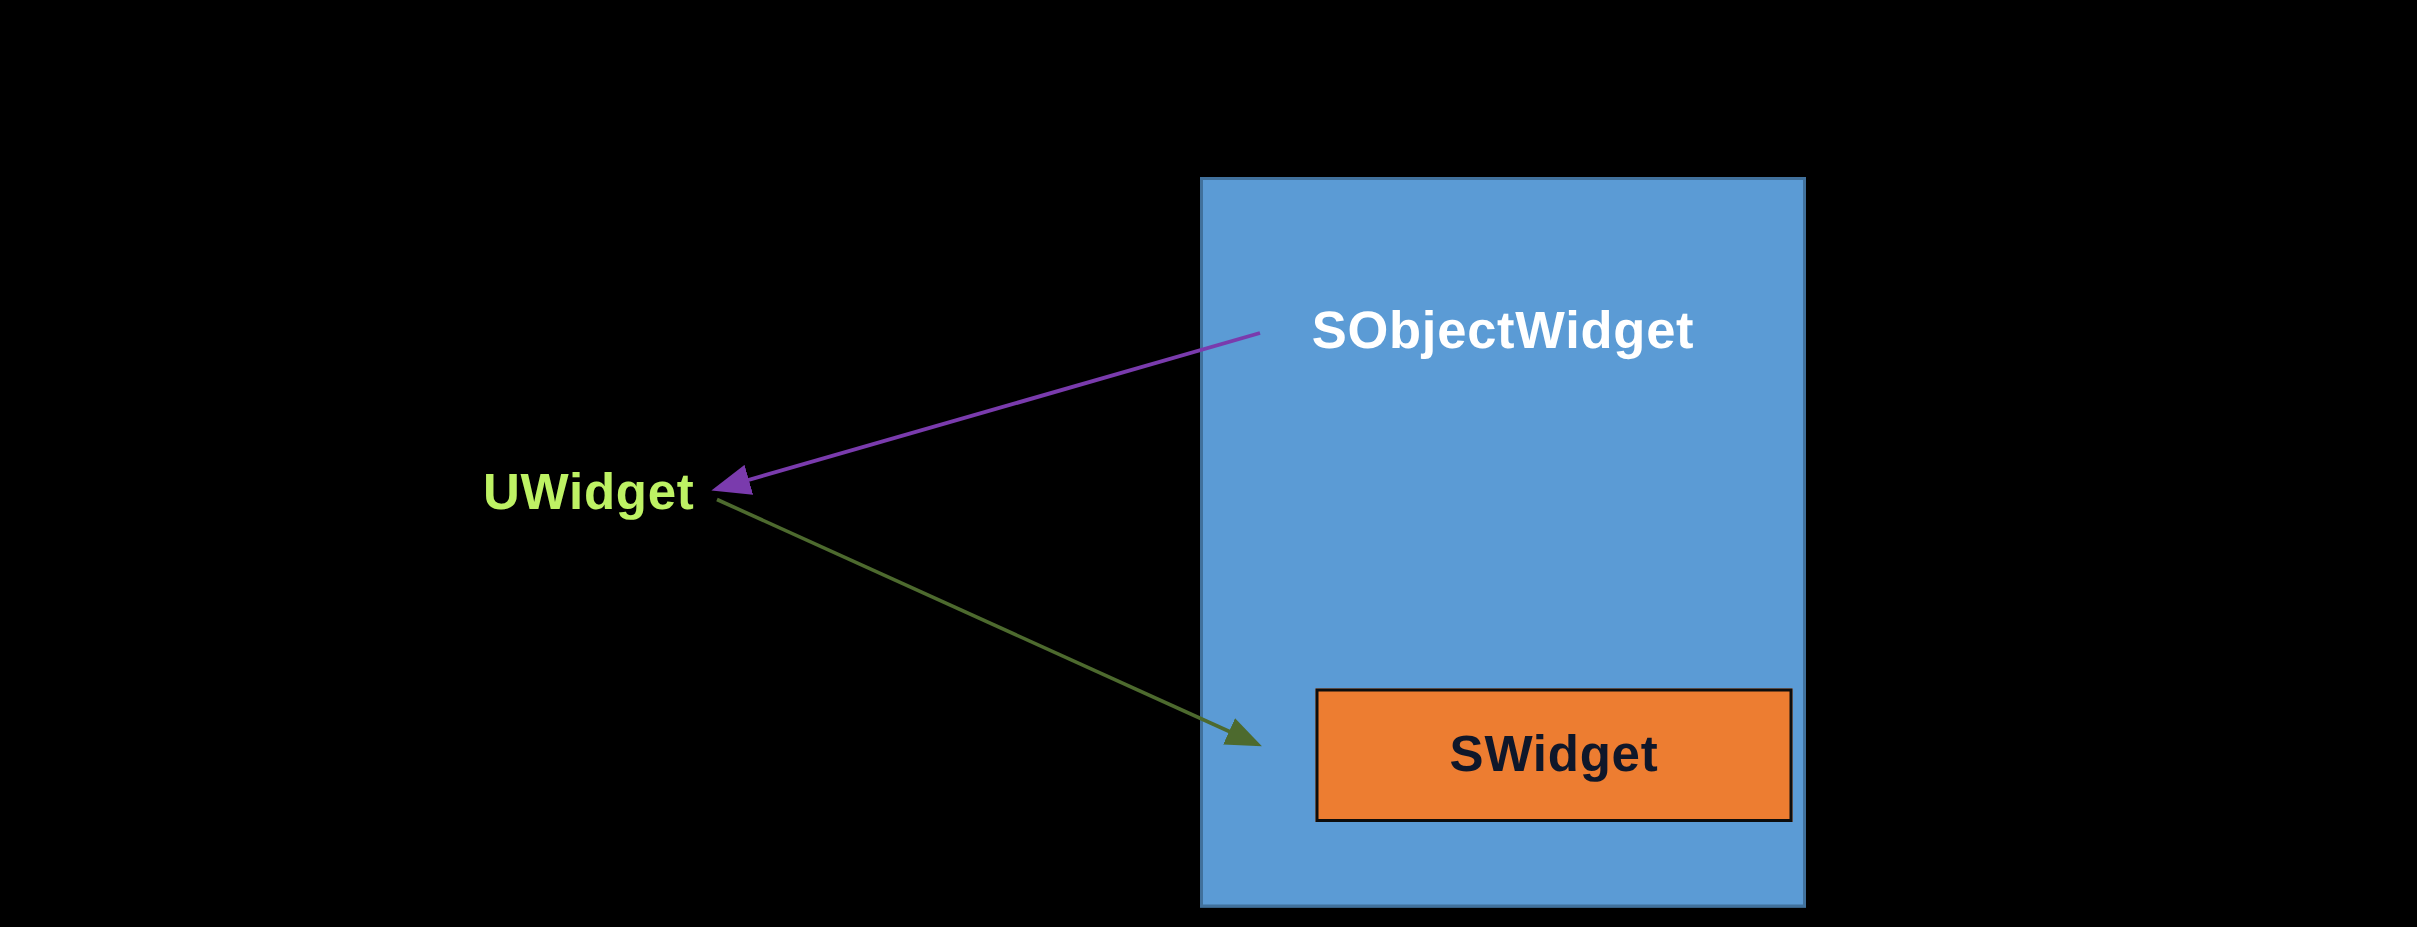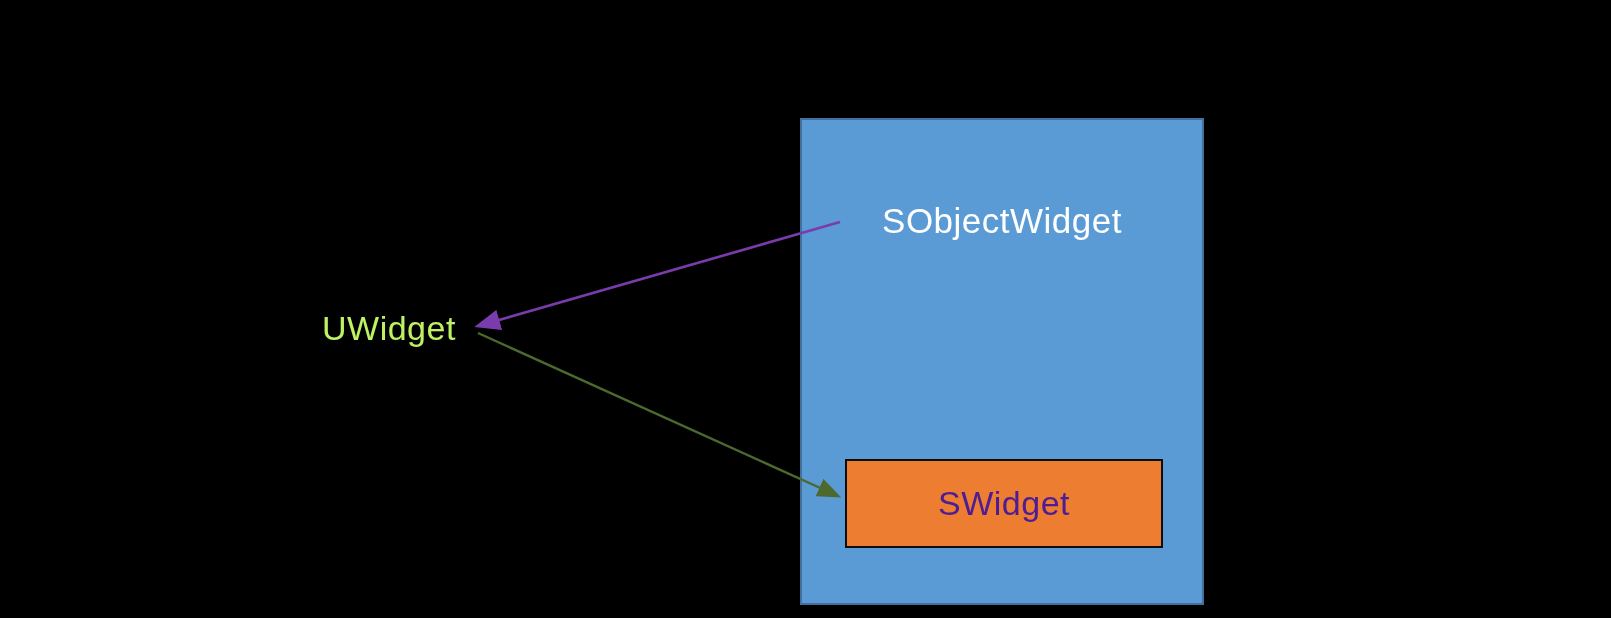--- a/index.html
+++ b/index.html
@@ -7,20 +7,21 @@
     padding: 0;
     background: #000;
     font-family: "Liberation Sans", sans-serif;
   }
   .canvas {
     position: relative;
     width: 1611px;
     height: 618px;
     background: #000000;
     overflow: hidden;
+    font-weight: bold;
   }
   .node {
     position: absolute;
     box-sizing: border-box;
   }
   .sobject-box {
     left: 800px;
     top: 118px;
     width: 404px;
     height: 487px;
@@ -71,21 +72,21 @@
 </head>
 <body>
 
 <div class="canvas" style="background-color: rgb(0, 0, 0);">
 
   <div class="node sobject-box" style="background-color: rgb(91, 155, 213); border-color: rgb(65, 113, 156);">
     <div class="sobject-label" style="color: rgb(255, 255, 255);">SObjectWidget</div>
 
   </div>
 
-  <div class="node swidget-box" style="background-color: rgb(237, 125, 49); border-color: rgb(13, 13, 13); color: #4c1d95;">SWidget</div>
+  <div class="node swidget-box" style="background-color: rgb(237, 125, 49); border-color: rgb(13, 13, 13); color: #0f172a; margin-left: 32px;">SWidget</div>
 
   <div class="uwidget-label" style="color: #bef264;">UWidget</div>
 
   <svg class="arrow-layer" viewBox="0 0 1611 618" xmlns="http://www.w3.org/2000/svg">
     <defs>
       <marker id="head-purple" markerWidth="10" markerHeight="8" refX="8.5" refY="4" orient="auto" markerUnits="strokeWidth">
         <path d="M0,0 L10,4 L0,8 Z" fill="#7A3BAD"></path>
       </marker>
       <marker id="head-green" markerWidth="10" markerHeight="8" refX="8.5" refY="4" orient="auto" markerUnits="strokeWidth">
         <path d="M0,0 L10,4 L0,8 Z" fill="#4D6A2E"></path>

